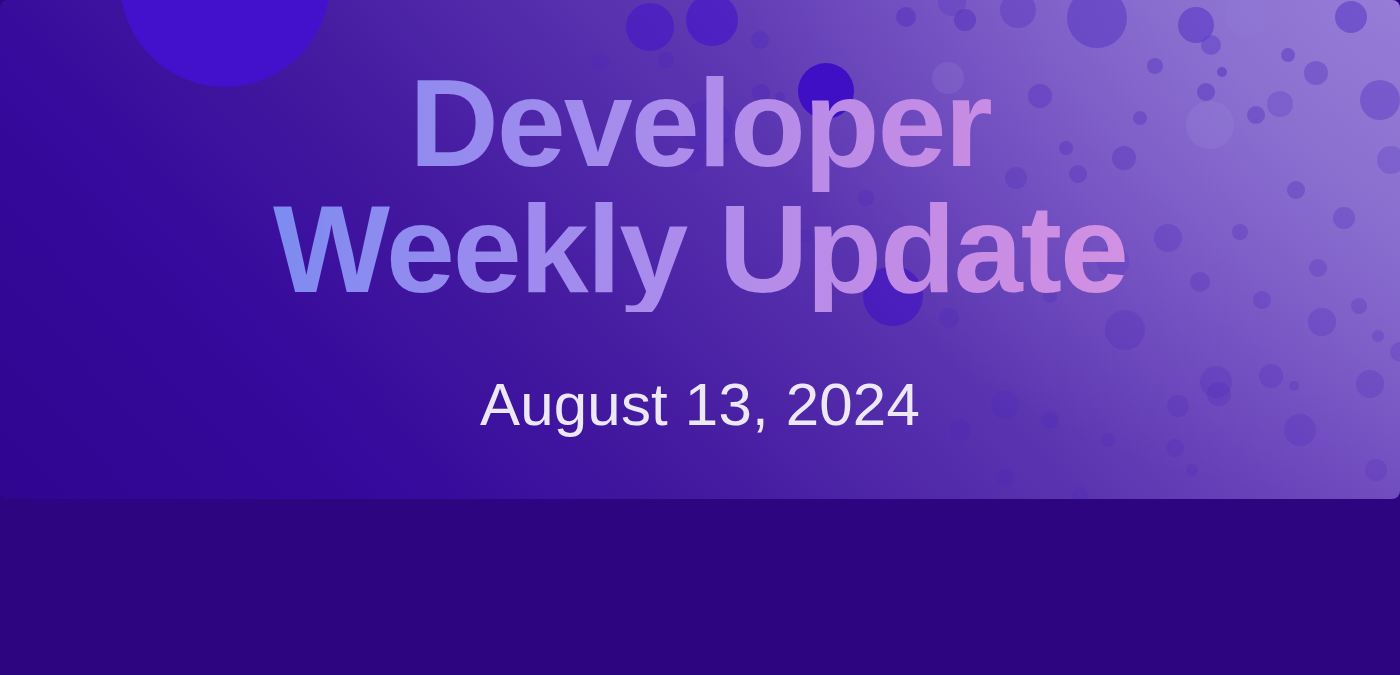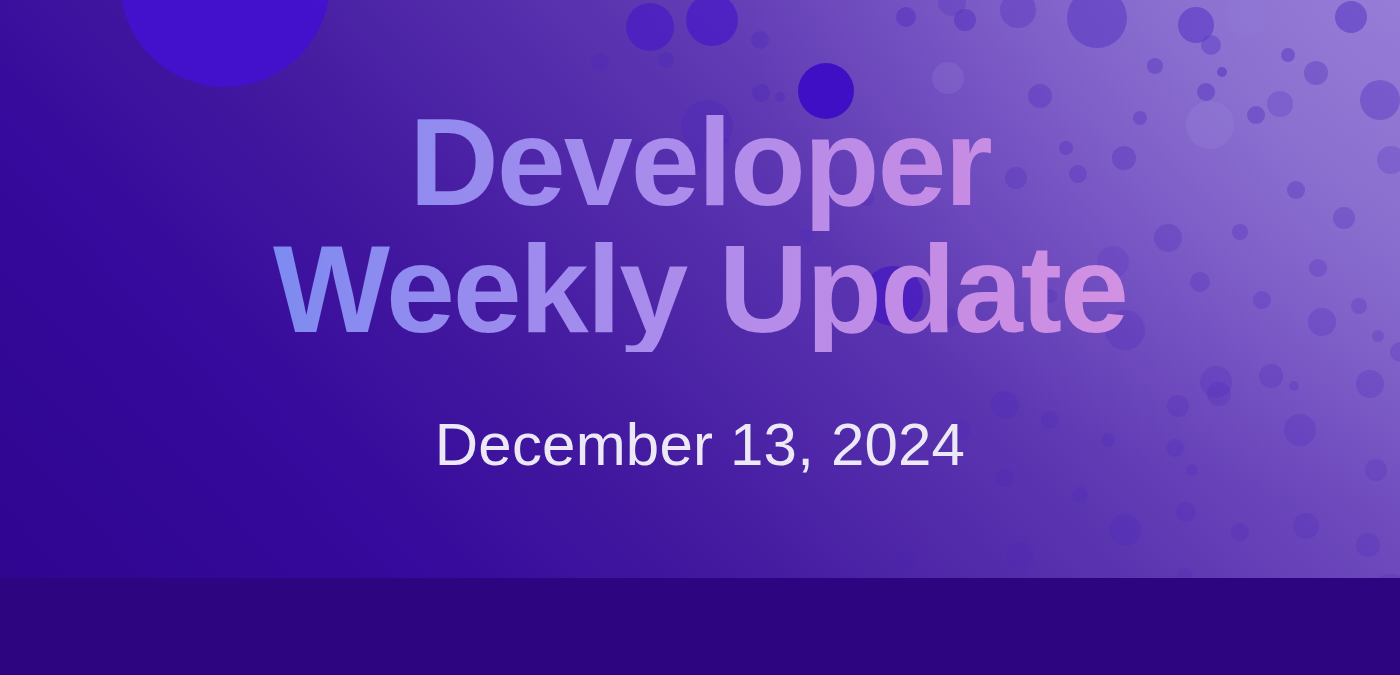--- a/index.html
+++ b/index.html
@@ -4,33 +4,34 @@
 <style>
   html, body {
     margin: 0;
     padding: 0;
     background: #2e0580;
   }
 
   #slide {
     position: relative;
     width: 1400px;
-    height: 578px;
+    height: 499px;
     overflow: hidden;
     font-family: "Liberation Sans", sans-serif;
     
     background:
       linear-gradient(47deg,
         #2f0590 0%,
         #350a9c 22%,
         #43199f 38%,
         #5731ae 56%,
         #6f4bbe 74%,
         #8265c9 88%,
         #8d72d0 100%);
+    border-radius: 8px;
   }
 
   
   #glow {
     position: absolute;
     inset: 0;
     background:
       radial-gradient(ellipse 900px 700px at 100% 0%,
         rgba(164,140,226,0.40) 0%,
         rgba(164,140,226,0.16) 45%,
@@ -181,16 +182,16 @@
       <circle cx="893" cy="296" r="30" fill="#3d0dc6" fill-opacity="0.55"></circle>
       <circle cx="949" cy="318" r="10" fill="#4a25be" fill-opacity="0.26"></circle>
       <circle cx="1016" cy="178" r="11" fill="#4a25be" fill-opacity="0.26"></circle>
       <circle cx="866" cy="198" r="8" fill="#4a25be" fill-opacity="0.25"></circle>
       <circle cx="806" cy="236" r="7" fill="#4a25be" fill-opacity="0.22"></circle>
       <circle cx="1040" cy="96" r="12" fill="#4a25be" fill-opacity="0.3"></circle>
     </svg>
 
   <div id="content">
     <h1 class="headline">Developer Weekly Update</h1>
-    <p class="date">December 13, 2024</p>
+    <p class="date">August 13, 2024</p>
   </div>
 
 </div>
 
 </body></html>

